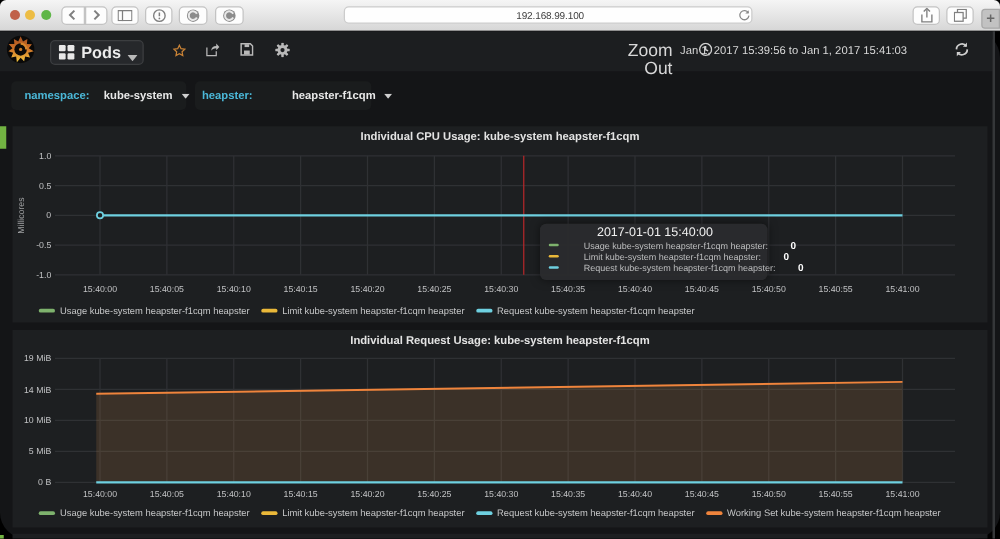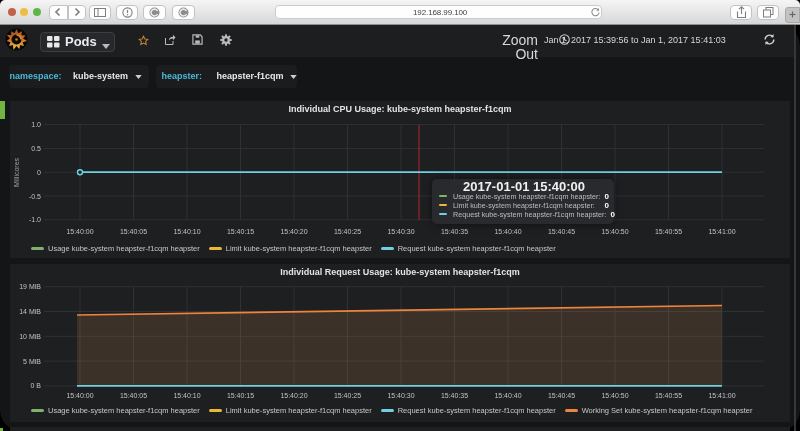--- a/index.html
+++ b/index.html
@@ -28,22 +28,22 @@
   .varval { color:#e8e8e8; font-weight:bold; }
   .panel { position:absolute; left:10px; width:780px; background:#1d1f21; }
   .ptitle { position:absolute; left:0; width:780px; text-align:center;
     font-size:9px; font-weight:bold; color:#e3e3e3; }
   .legend { position:absolute; display:flex; gap:9px; font-size:7.5px; color:#c6c7c8; align-items:center; }
   .litem { display:flex; align-items:center; gap:4px; white-space:nowrap; }
   .dash { width:13px; height:3px; border-radius:1.5px; display:inline-block; flex:none; }
   #tooltip { position:absolute; left:432px; top:153.5px; width:182px; height:45px;
     background:rgba(42,44,46,0.94); border-radius:5px; padding:3px 5px 3px 7px;
     font-size:7.2px; color:#bdbebf; box-shadow:0 0 8px rgba(0,0,0,0.5); }
-  #tooltip .tt-title { text-align:center; font-weight:bold; color:#f0f0f0; font-size:13px; height:10px; line-height:10px; }
-  .tt-row { display:flex; align-items:center; gap:4px; line-height:9.2px; height:9.2px; }
+  #tooltip .tt-title { text-align:center; font-weight:normal; color:#f0f0f0; font-size:10px; height:10px; line-height:10px; }
+  .tt-row { display:flex; align-items:center; gap:18px; line-height:9.2px; height:9.2px; }
   .tt-row .dash { width:8px; height:2px; margin-right:2px; }
   .tt-row .lab { flex:1; white-space:nowrap; }
   .tt-row .val { font-weight:bold; color:#fff; font-size:8px; }
   .rowstrip { position:absolute; background:#72b342; }
 </style>
 </head>
 <body>
 
 <div id="toolbar">
   <div class="tl" style="left:8px;  background:#c0614a;"></div>
@@ -178,29 +178,29 @@
     <div class="abs" style="left:544px; top:8px; font-size:9px; color:#d8d8d8; line-height:14px;">Jan 1, 2017 15:39:56 to Jan 1, 2017 15:41:03</div>
     <svg class="abs" style="left:763px; top:8px;" width="13" height="13" viewBox="0 0 24 24">
       <path d="M4 12 a8 8 0 0 1 14.5 -4.6 M20 12 a8 8 0 0 1 -14.5 4.6" fill="none" stroke="#cfcfcf" stroke-width="2.6"></path>
       <path d="M19.5 2 L19.5 8 L13.5 8 Z" fill="#cfcfcf"></path>
       <path d="M4.5 22 L4.5 16 L10.5 16 Z" fill="#cfcfcf"></path>
       </svg>
   </div>
 
   <div id="submenu">
     <div class="varbox" style="left:8.5px; width:140px;">
-      <span style="margin-left:1px;" class="varlabel">namespace:</span>
+      <span style="margin-left:11px;" class="varlabel">namespace:</span>
       <span style="margin-left:9px;" class="varval">kube-system</span>
       <svg style="margin-left:4px;" width="7" height="4" viewBox="0 0 8 5">
           <path d="M0 0 L8 0 L4 5 Z" fill="#cfcfcf"></path>
         </svg>
     </div>
     <div class="varbox" style="left:155.5px; width:141.5px;">
       <span style="margin-left:6px;" class="varlabel">heapster:</span>
-      <span style="margin-left:12px;" class="varval">heapster-f1cqm</span>
+      <span style="margin-left:29px;" class="varval">heapster-f1cqm</span>
       <svg style="margin-left:4px;" width="7" height="4" viewBox="0 0 8 5">
           <path d="M0 0 L8 0 L4 5 Z" fill="#cfcfcf"></path>
         </svg>
     </div>
   </div>
 
   <div class="rowstrip" style="left:0; top:76px; width:4.5px; height:18px;"></div>
   <div class="rowstrip" style="left:0; top:402.5px; width:3px; height:3.5px;"></div>
 
   <div class="panel" style="top:76px; height:157px;">

